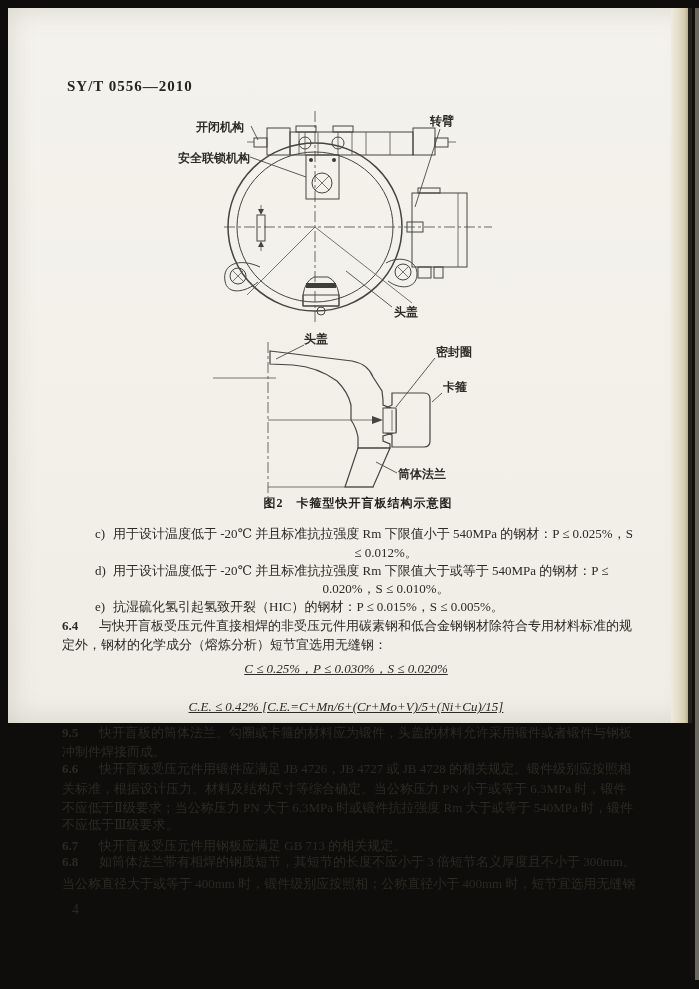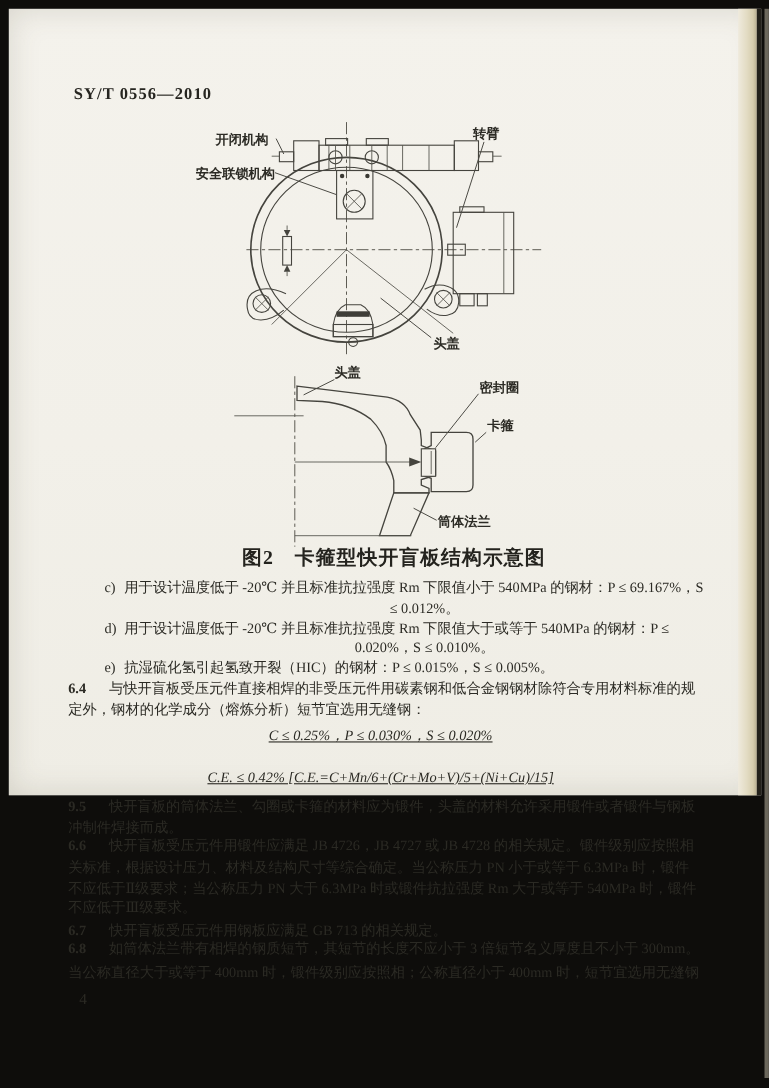--- a/index.html
+++ b/index.html
@@ -10,21 +10,21 @@
   .page{position:absolute;left:8px;top:8px;width:684px;height:715px;
         background:linear-gradient(180deg,#f4f2ec 0%,#f2f0e9 55%,#efede5 100%);
         box-shadow:inset 0 0 28px rgba(90,84,60,.18);}
   .page-curl{position:absolute;right:0;top:0;bottom:0;width:17px;
         background:linear-gradient(90deg,#efeadd 0%,#e3dcc4 45%,#d6cdae 80%,#b8af92 100%);
         border-right:4px solid #23211b;}
   .edge-sliver{position:absolute;right:0;top:8px;width:4px;height:972px;background:#6b675c;}
   .std-code{position:absolute;left:59px;top:70px;font-size:15px;font-weight:bold;
         letter-spacing:1px;color:#262520;}
   .fig-caption{position:absolute;left:100px;top:487px;width:500px;text-align:center;
-        font-size:18px;font-weight:bold;color:#24231e;letter-spacing:1px;}
+        font-size:12px;font-weight:bold;color:#24231e;letter-spacing:1px;}
   .body-text{position:absolute;left:54px;top:0;width:568px;height:972px;color:#2b2a24;
         font-size:13px;}
   .line{position:absolute;left:0;width:568px;height:19px;line-height:19px;white-space:nowrap;}
   .item-first{padding-left:33px;}
   .item-cont{padding-left:40px;text-align:center;}
   .sec-num{display:inline-block;min-width:37px;font-weight:bold;}
   .item-marker{display:inline-block;min-width:18px;}
   .formula{text-align:center;font-style:italic;padding-left:0;text-decoration:underline;}
   .page-num{position:absolute;left:64px;top:894px;font-size:14px;color:#2b2a24;}
   svg text{fill:#2c2b25;font-size:12px;font-weight:600;
@@ -167,21 +167,21 @@
         <line class="leader" x1="342" y1="288" x2="332" y2="297"></line>
         <text x="343" y="286">卡箍</text>
         <line class="leader" x1="297" y1="368" x2="276" y2="357"></line>
         <text x="298" y="373">筒体法兰</text>
       </g>
     </svg>
 
     <div class="fig-caption">图2　卡箍型快开盲板结构示意图</div>
 
     <div class="body-text">
-      <div class="line item-first" style="top:516px"><span class="item-marker">c)</span><span>用于设计温度低于 -20℃ 并且标准抗拉强度 Rm 下限值小于 540MPa 的钢材：P ≤ 69.167%，S</span></div>
+      <div class="line item-first" style="top:516px"><span class="item-marker">c)</span><span>用于设计温度低于 -20℃ 并且标准抗拉强度 Rm 下限值小于 540MPa 的钢材：P ≤ 0.025%，S</span></div>
       <div class="line item-cont" style="top:535px">≤ 0.012%。</div>
       <div class="line item-first" style="top:553px"><span class="item-marker">d)</span><span>用于设计温度低于 -20℃ 并且标准抗拉强度 Rm 下限值大于或等于 540MPa 的钢材：P ≤</span></div>
       <div class="line item-cont" style="top:571px">0.020%，S ≤ 0.010%。</div>
       <div class="line item-first" style="top:589px"><span class="item-marker">e)</span><span>抗湿硫化氢引起氢致开裂（HIC）的钢材：P ≤ 0.015%，S ≤ 0.005%。</span></div>
 
       <div class="line" style="top:608px"><span class="sec-num">6.4</span><span>与快开盲板受压元件直接相焊的非受压元件用碳素钢和低合金钢钢材除符合专用材料标准的规</span></div>
       <div class="line" style="top:627px">定外，钢材的化学成分（熔炼分析）短节宜选用无缝钢：</div>
 
       <div class="line formula" style="top:651px">C ≤ 0.25%，P ≤ 0.030%，S ≤ 0.020%</div>
       <div class="line formula" style="top:689px">C.E. ≤ 0.42% [C.E.=C+Mn/6+(Cr+Mo+V)/5+(Ni+Cu)/15]</div>

